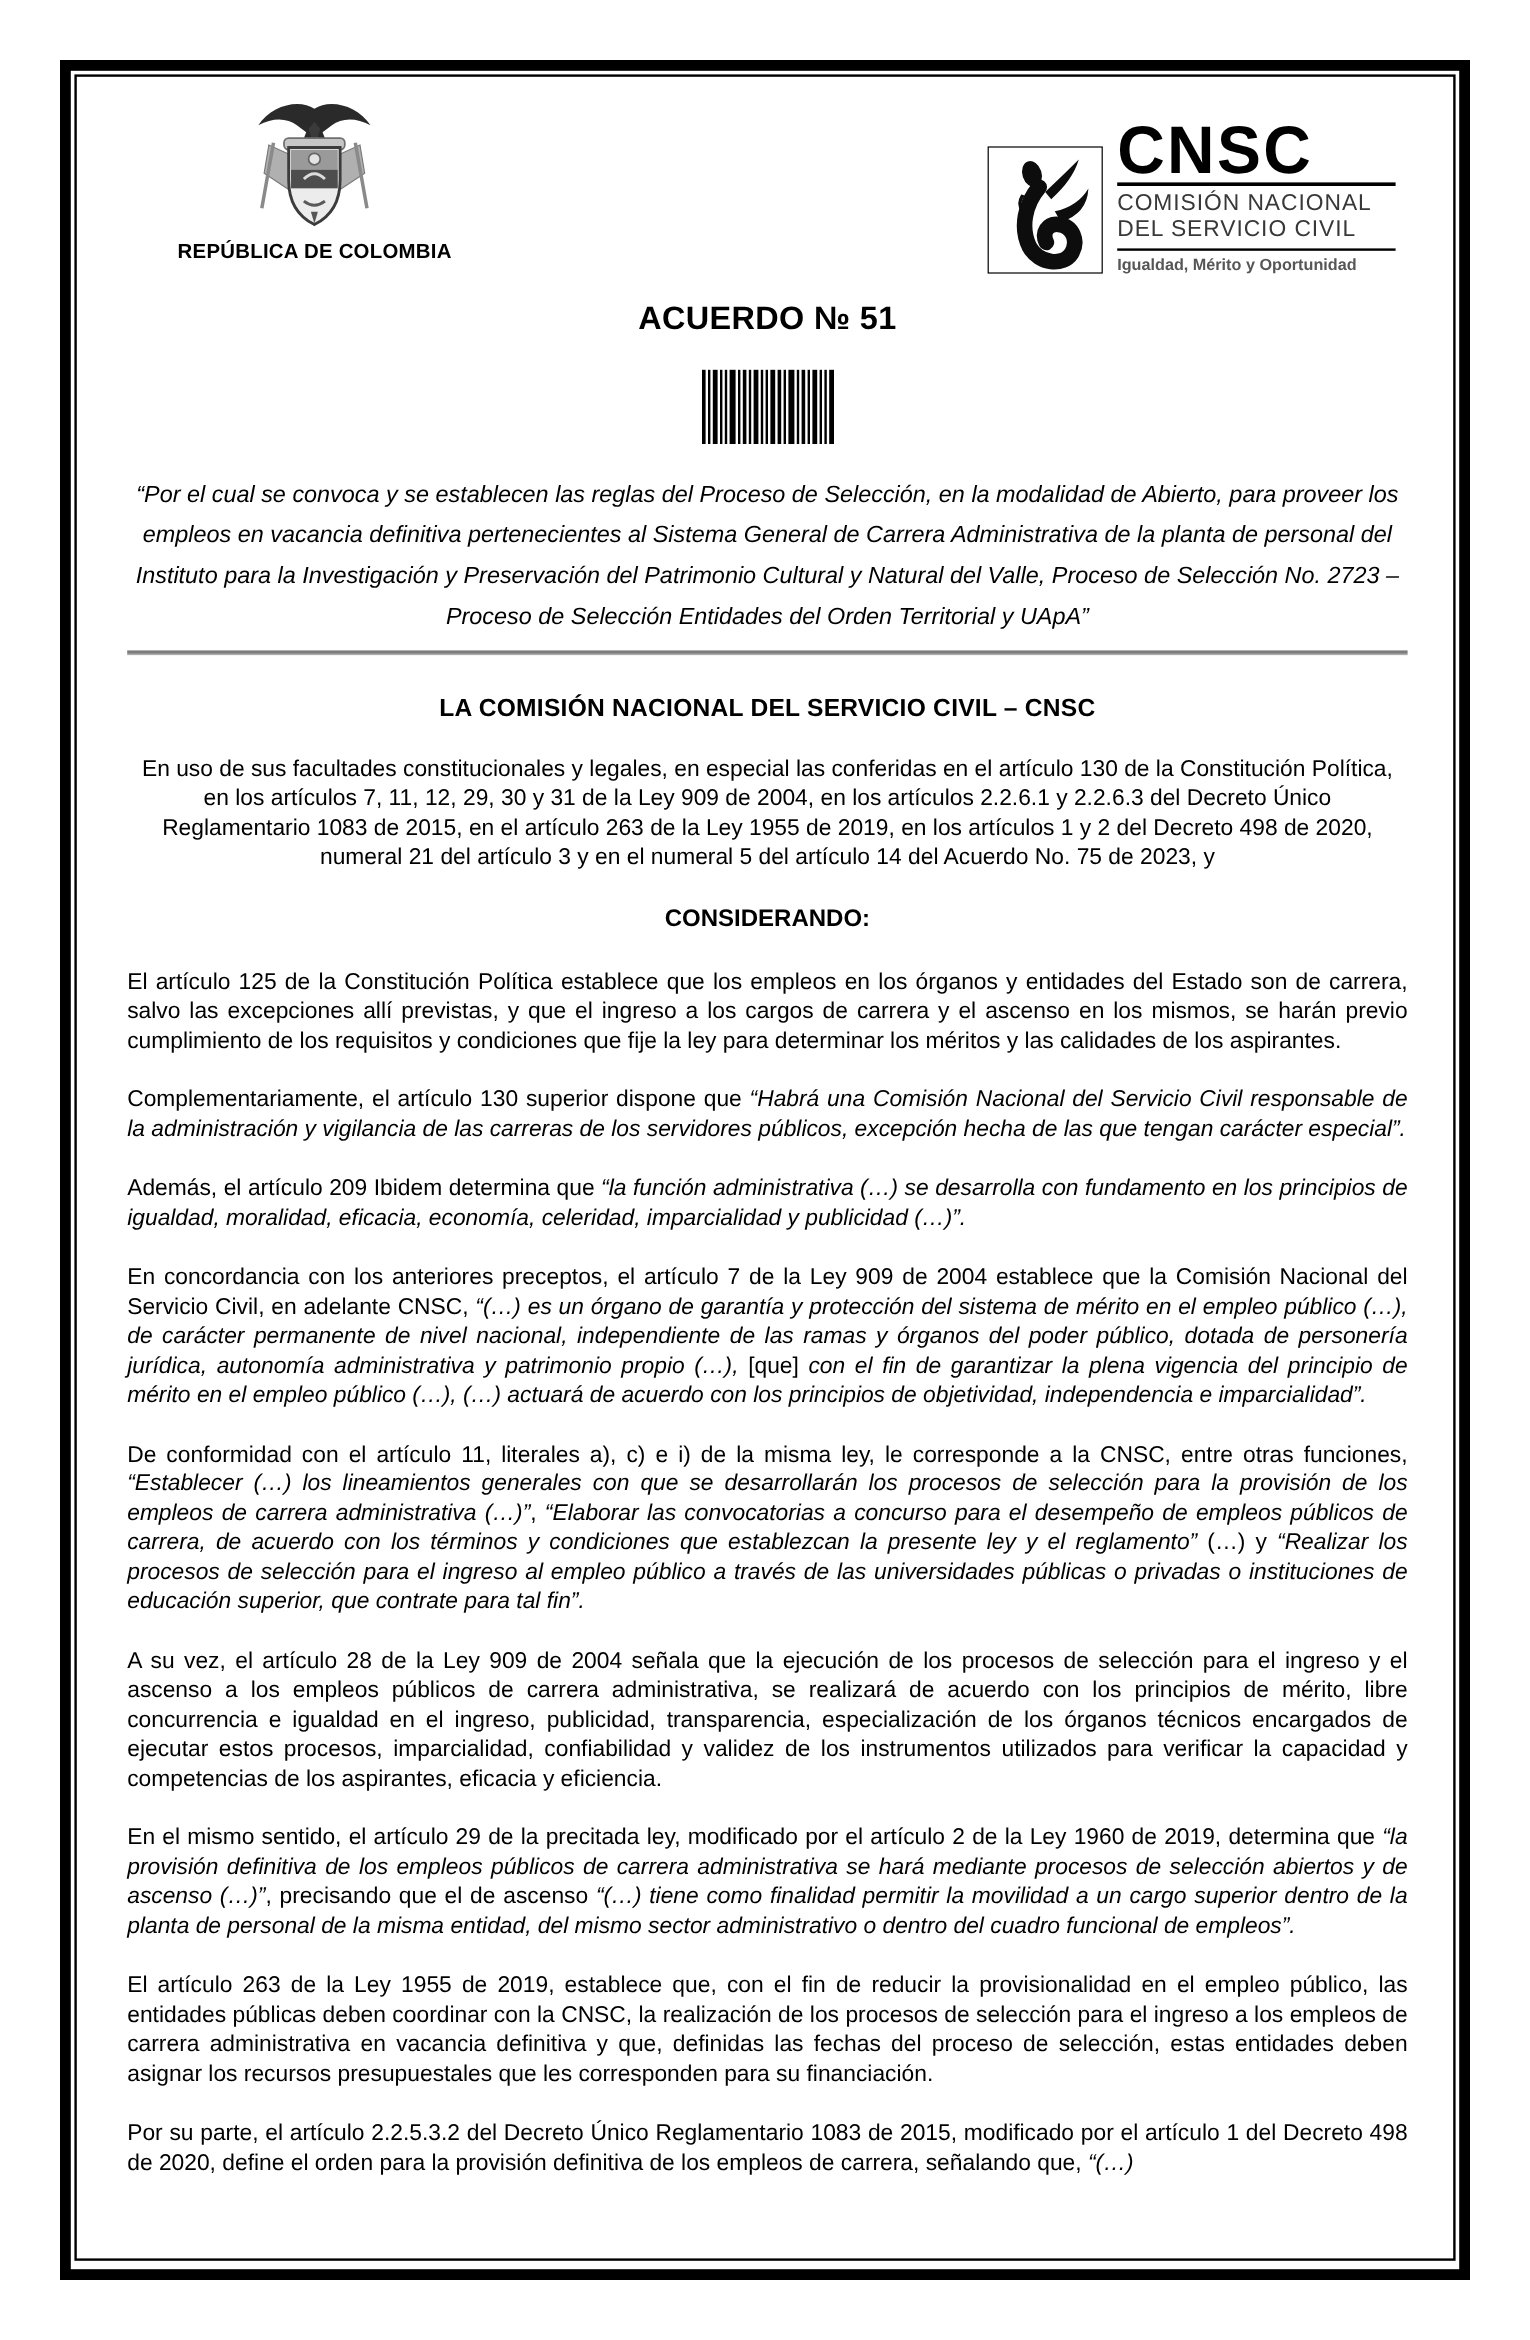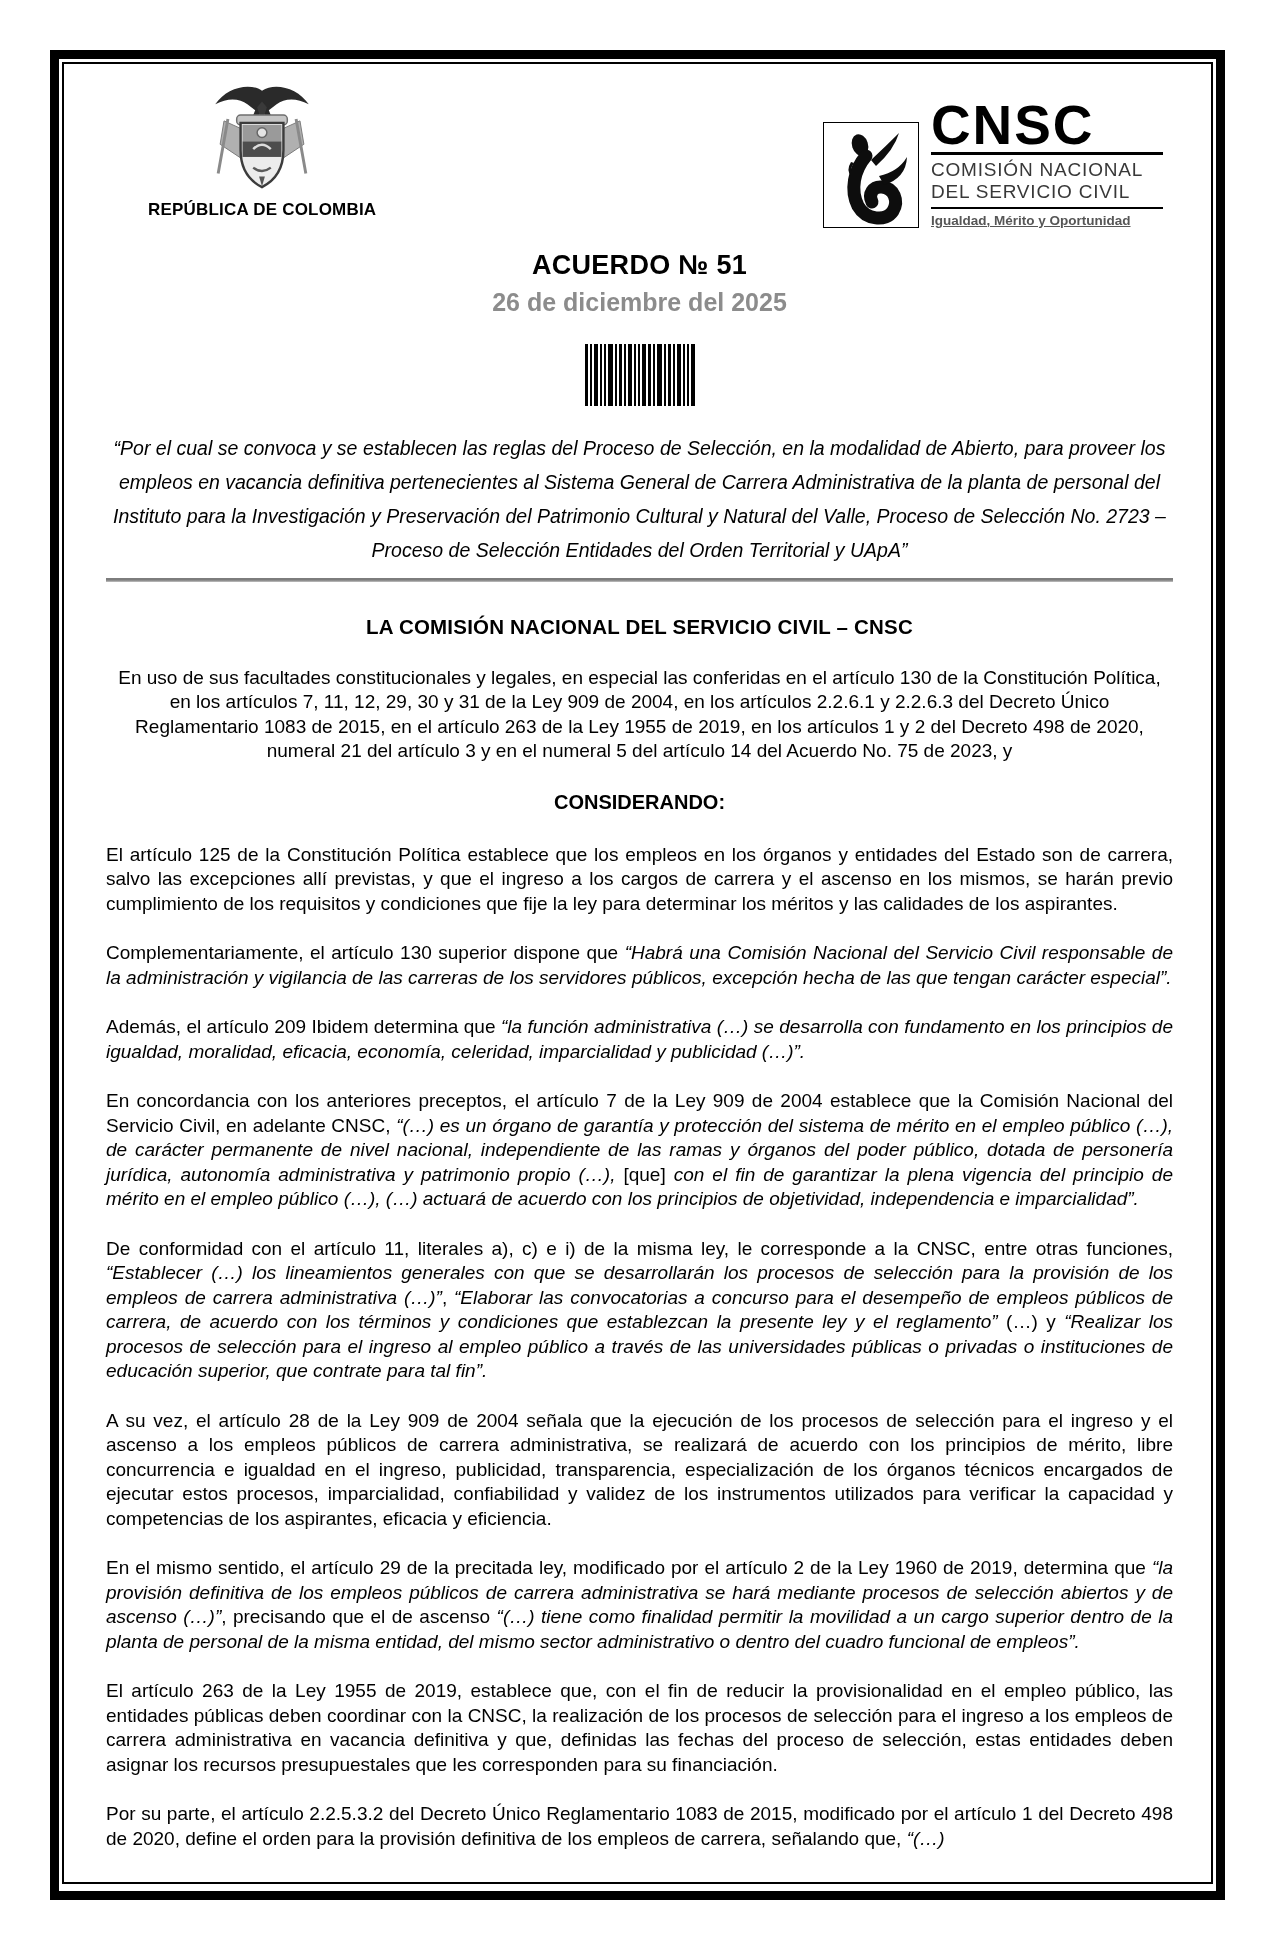--- a/index.html
+++ b/index.html
@@ -20,21 +20,21 @@
   .coat-block{margin-left:42px;text-align:center;margin-top:0;}
   .coat-block svg{display:block;margin:0 auto;}
   .republic-label{font-weight:bold;font-size:17px;letter-spacing:.2px;margin-top:8px;white-space:nowrap;}
   .logo-block{display:flex;margin-right:10px;margin-top:20px;align-items:flex-end;}
   .figure-box{width:96px;height:106px;border:1px solid #000;box-sizing:border-box;background:#fff;flex:0 0 auto;}
   .logo-text{margin-left:12px;width:232px;}
   .logo-acronym{font-size:56px;font-weight:bold;line-height:.88;letter-spacing:2px;transform:scaleX(.98);transform-origin:left;}
   .logo-rule{height:3px;background:#000;margin:3px 0 4px;}
   .logo-rule.thin{height:2px;margin:4px 0 4px;}
   .logo-name{font-size:19px;color:var(--logo_text_gray);letter-spacing:.8px;line-height:1.14;white-space:nowrap;}
-  .logo-tagline{font-size:13.5px;font-weight:bold;color:var(--tagline_gray);margin-top:2px;white-space:nowrap;text-decoration:underline;}
+  .logo-tagline{font-size:13.5px;font-weight:bold;color:var(--tagline_gray);margin-top:2px;white-space:nowrap;}
   .title-block{text-align:center;margin-top:22px;}
   .doc-title{font-size:27px;font-weight:bold;margin:0;letter-spacing:.3px;}
   .doc-date{font-size:25px;font-weight:bold;color:var(--date_gray);margin-top:7px;}
   .barcode-wrap{text-align:center;margin-top:27px;height:62px;}
   .subject{font-style:italic;font-size:19.5px;line-height:34px;text-align:center;margin:25px 2px 0;}
   .divider{height:4px;margin-top:11px;background:linear-gradient(to bottom,var(--divider_dark) 0%,var(--divider_dark) 50%,var(--divider_light) 100%);}
   .issuer{text-align:center;font-size:20.5px;font-weight:bold;margin:33px 0 0;letter-spacing:.2px;}
   .powers{text-align:center;font-size:19px;line-height:24.5px;margin:27px 2px 0;}
   .considerando{text-align:center;font-size:20px;font-weight:bold;margin:27px 0 0;}
   .body-pars{margin-top:29px;}
@@ -83,21 +83,20 @@
           <div class="logo-name">COMISIÓN NACIONAL</div>
           <div class="logo-name">DEL SERVICIO CIVIL</div>
           <div class="logo-rule thin"></div>
           <div class="logo-tagline">Igualdad, Mérito y Oportunidad</div>
         </div>
       </div>
     </header>
 
     <div class="title-block">
       <h1 class="doc-title">ACUERDO № 51</h1>
-      <div class="doc-date">26 de diciembre del 2025</div>
     </div>
 
     <div class="barcode-wrap">
       <svg width="110" height="62" viewBox="0 0 110 62" aria-hidden="true">
         <g fill="#000">
           <rect x="0" y="0" width="3" height="62"></rect>
             <rect x="5" y="0" width="2" height="62"></rect>
           <rect x="9" y="0" width="4" height="62"></rect>
             <rect x="15" y="0" width="2" height="62"></rect>
           <rect x="19" y="0" width="2" height="62"></rect>

